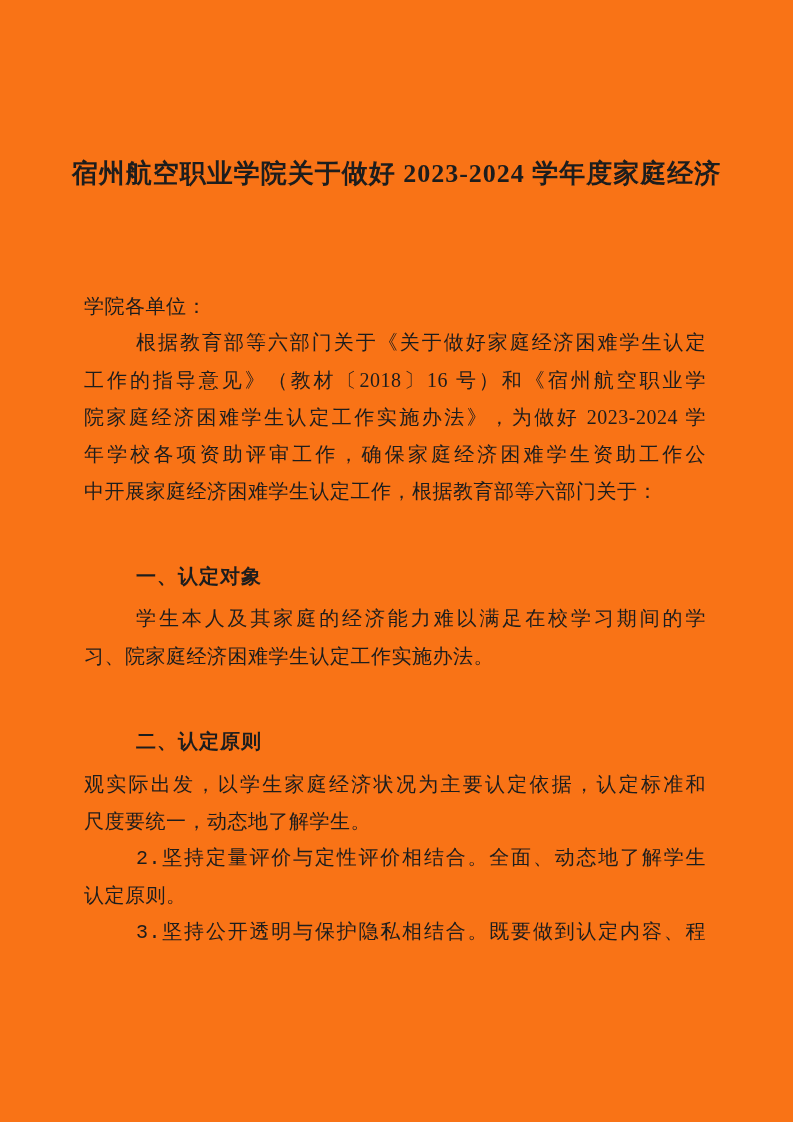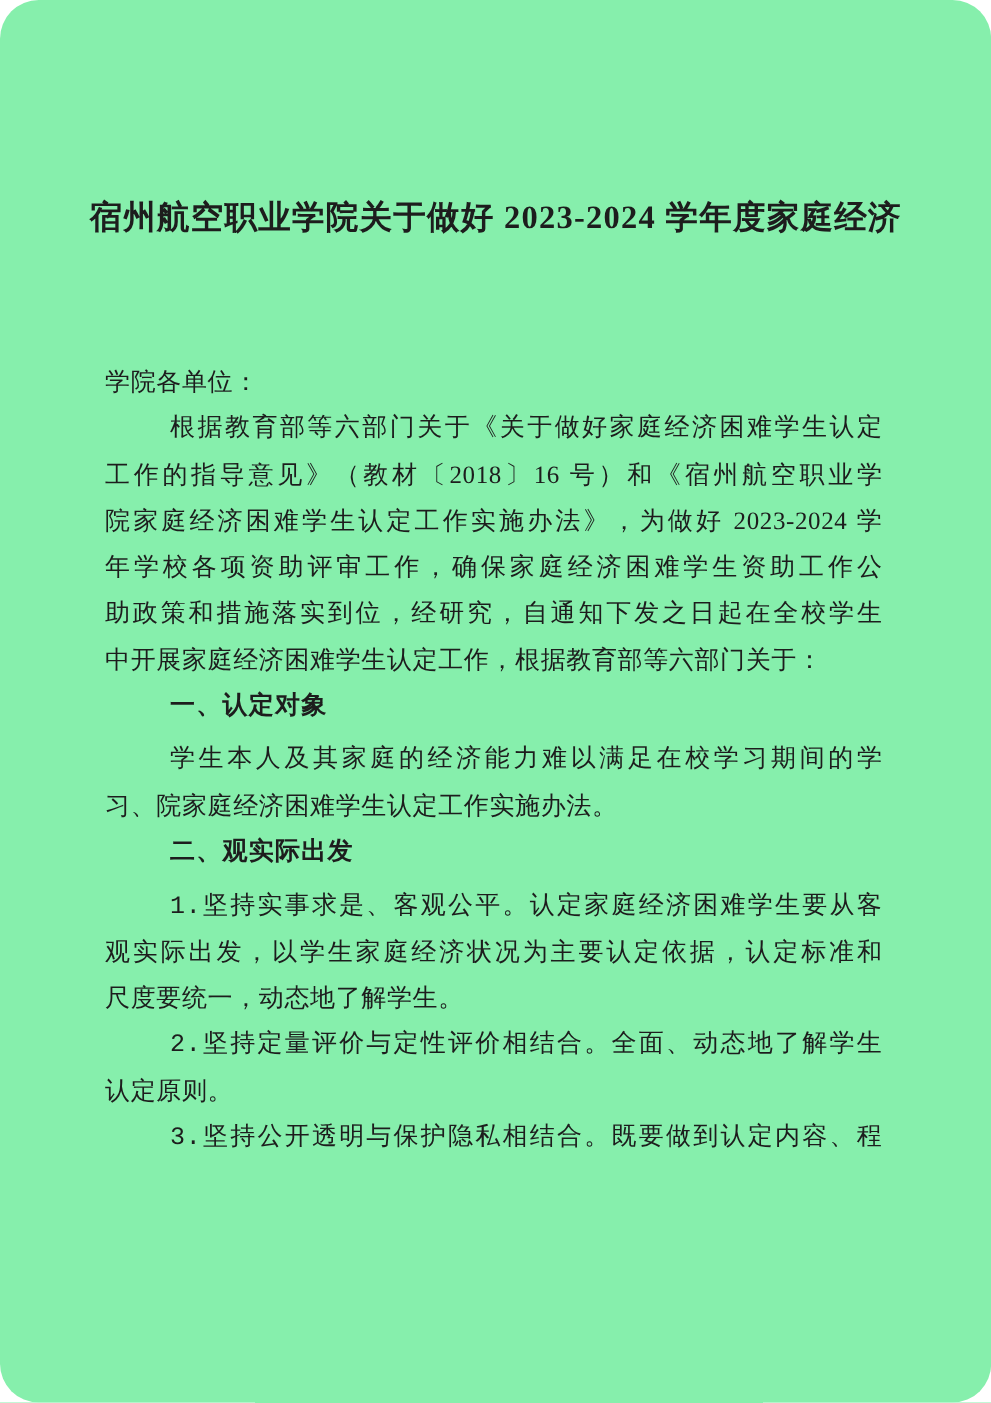--- a/index.html
+++ b/index.html
@@ -8,25 +8,24 @@
   }
   body {
     width: 793px;
     height: 1122px;
     background: #ffffff;
   }
   .page {
     position: relative;
     width: 793px;
     height: 1122px;
-    background: #86efac;
+    background: #f97316;
     overflow: hidden;
     color: #1d1d1d;
     font-family: "Liberation Serif", "DejaVu Serif", serif;
-    border-radius: 31px;
   }
   .title {
     position: absolute;
     top: 148px;
     left: 45px;
     right: 45px;
     text-align: center;
     font-weight: 700;
     font-size: 26px;
     line-height: 52px;
@@ -54,48 +53,47 @@
   .end {
     text-align: left;
   }
   
   .ind {
     padding-left: 52px;
     font-family: Liberation Mono, monospace;
   }
   
   .head {
-    font-family: Liberation Mono, monospace;
+    font-family: Liberation Serif, serif;
     font-weight: 700;
     letter-spacing: 1px;
     margin-bottom: 6px;
+    margin-top: 48px;
   }
 </style>
 </head>
 <body>
 
 <div class="page">
 
   <div class="title">
     <div>宿州航空职业学院关于做好 2023-2024 学年度家庭经济</div>
   </div>
 
   <div class="content">
     <div class="ln end">学院各单位：</div>
     <div class="ln fill ind">根据教育部等六部门关于《关于做好家庭经济困难学生认定</div>
     <div class="ln fill">工作的指导意见》（教材〔2018〕16 号）和《宿州航空职业学</div>
     <div class="ln fill">院家庭经济困难学生认定工作实施办法》，为做好 2023-2024 学</div>
     <div class="ln fill">年学校各项资助评审工作，确保家庭经济困难学生资助工作公</div>
-    <div class="ln fill">助政策和措施落实到位，经研究，自通知下发之日起在全校学生</div>
     <div class="ln end">中开展家庭经济困难学生认定工作，根据教育部等六部门关于：</div>
     <div class="ln head ind">一、认定对象</div>
     <div class="ln fill ind">学生本人及其家庭的经济能力难以满足在校学习期间的学</div>
     <div class="ln end">习、院家庭经济困难学生认定工作实施办法。</div>
-    <div class="ln head ind">二、观实际出发</div>
-    <div class="ln fill ind">1.坚持实事求是、客观公平。认定家庭经济困难学生要从客</div>
+    <div class="ln head ind">二、认定原则</div>
     <div class="ln fill">观实际出发，以学生家庭经济状况为主要认定依据，认定标准和</div>
     <div class="ln end">尺度要统一，动态地了解学生。</div>
     <div class="ln fill ind">2.坚持定量评价与定性评价相结合。全面、动态地了解学生</div>
     <div class="ln end">认定原则。</div>
     <div class="ln fill ind">3.坚持公开透明与保护隐私相结合。既要做到认定内容、程</div>
   </div>
 
 </div>
 
 </body></html>

